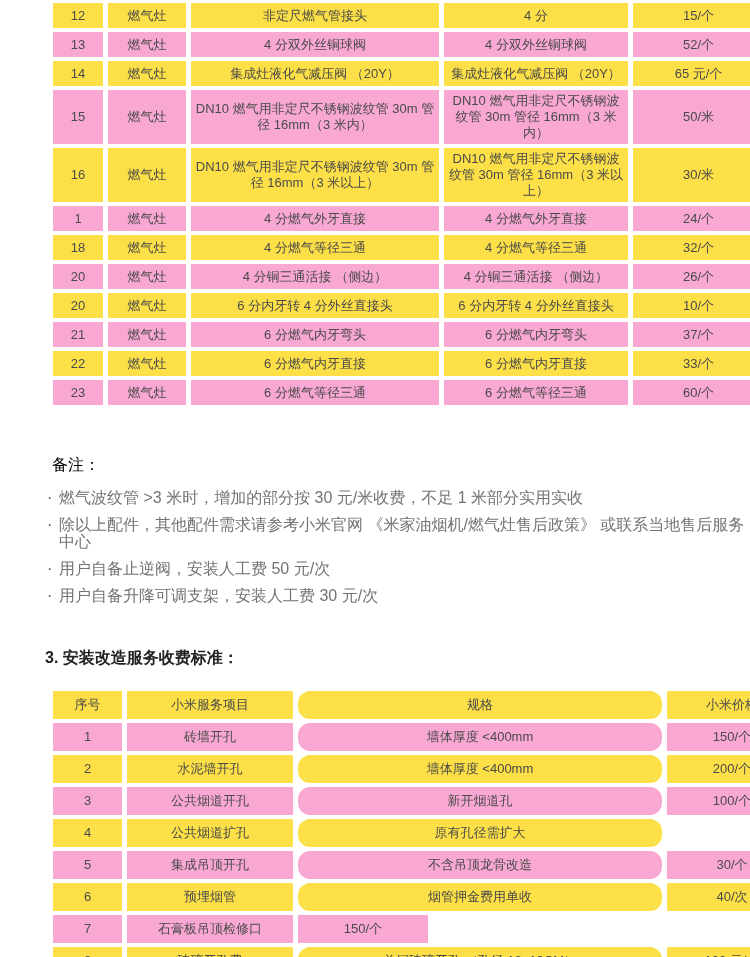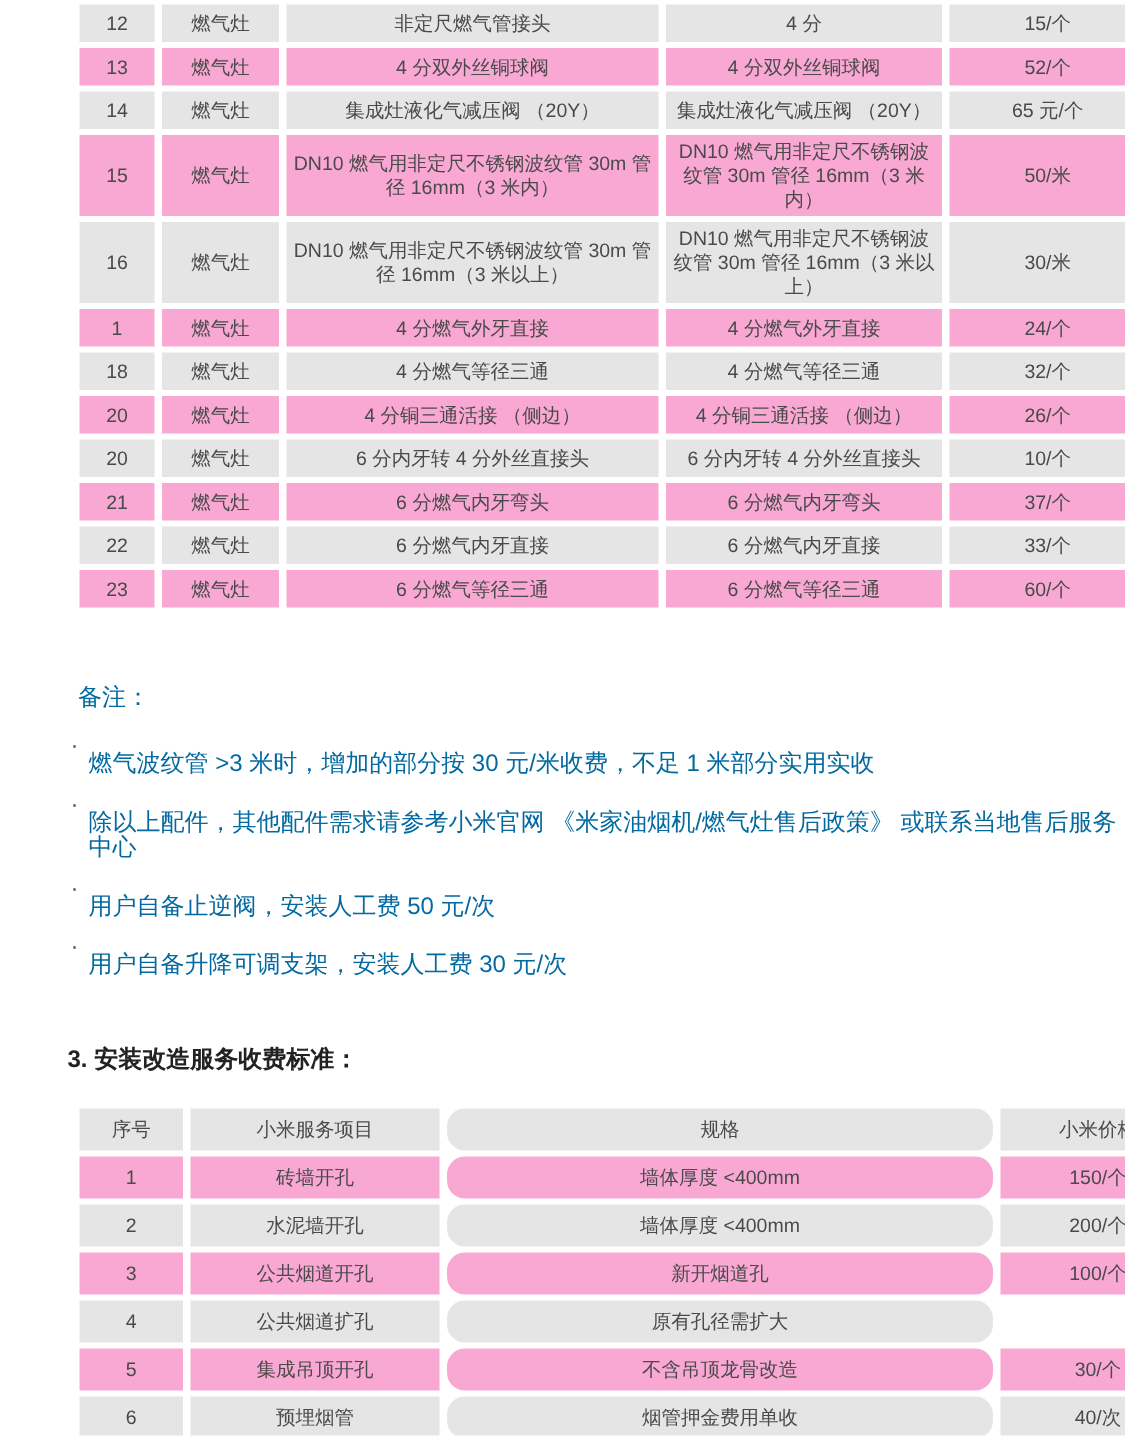--- a/index.html
+++ b/index.html
@@ -9,40 +9,40 @@
     -webkit-font-smoothing:antialiased;
   }
   
   .tbl{margin-left:53px;width:693px;display:flex;flex-direction:column;gap:4px;}
   .trow{display:flex;gap:5px;}
   .cell{
     display:flex;align-items:center;justify-content:center;
     text-align:center;font-size:13px;color:#4a4a4a;line-height:16px;
     padding:3px 3px;box-sizing:border-box;min-height:25px;
   }
-  .dark>.cell{background:#e5e5e5;}
+  .dark>.cell{background:#fde047;}
   .light>.cell{background:#f9a8d4;}
   
   .c1{width:50px;flex:none;}
   .c2{width:78px;flex:none;}
   .c3{width:248px;flex:none;}
   .c4{width:184px;flex:none;}
   .c5{width:131px;flex:none;}
   
   .s1{width:69px;flex:none;}
   .s2{width:166px;flex:none;}
   .s3{width:364px;flex:none;border-radius:12px;}
   .s4{width:130px;flex:none;}
   .svc .cell{min-height:28px;}
   
   .notes{margin:50px 0 0 47px;color:#303030;font-size:16px;}
-  .notes-title{margin-left:5px;margin-bottom:13px;color:#0369a1;margin-top:48px;}
+  .notes-title{margin-left:5px;margin-bottom:13px;color:#000000;margin-top:48px;}
   .note-line{display:flex;align-items:flex-start;margin-bottom:10px;line-height:17px;}
   .note-bullet{width:12px;flex:none;color:#555;}
-  .note-text{color:#0369a1;margin-top:12px;}
+  .note-text{color:#737373;}
   
   .section-heading{margin:44px 0 22px 45px;font-size:16px;font-weight:700;color:#222;}
   .top-pad{height:3px;}
 </style>
 </head>
 <body>
 
 <div class="top-pad"></div>
 
 <div class="tbl">

